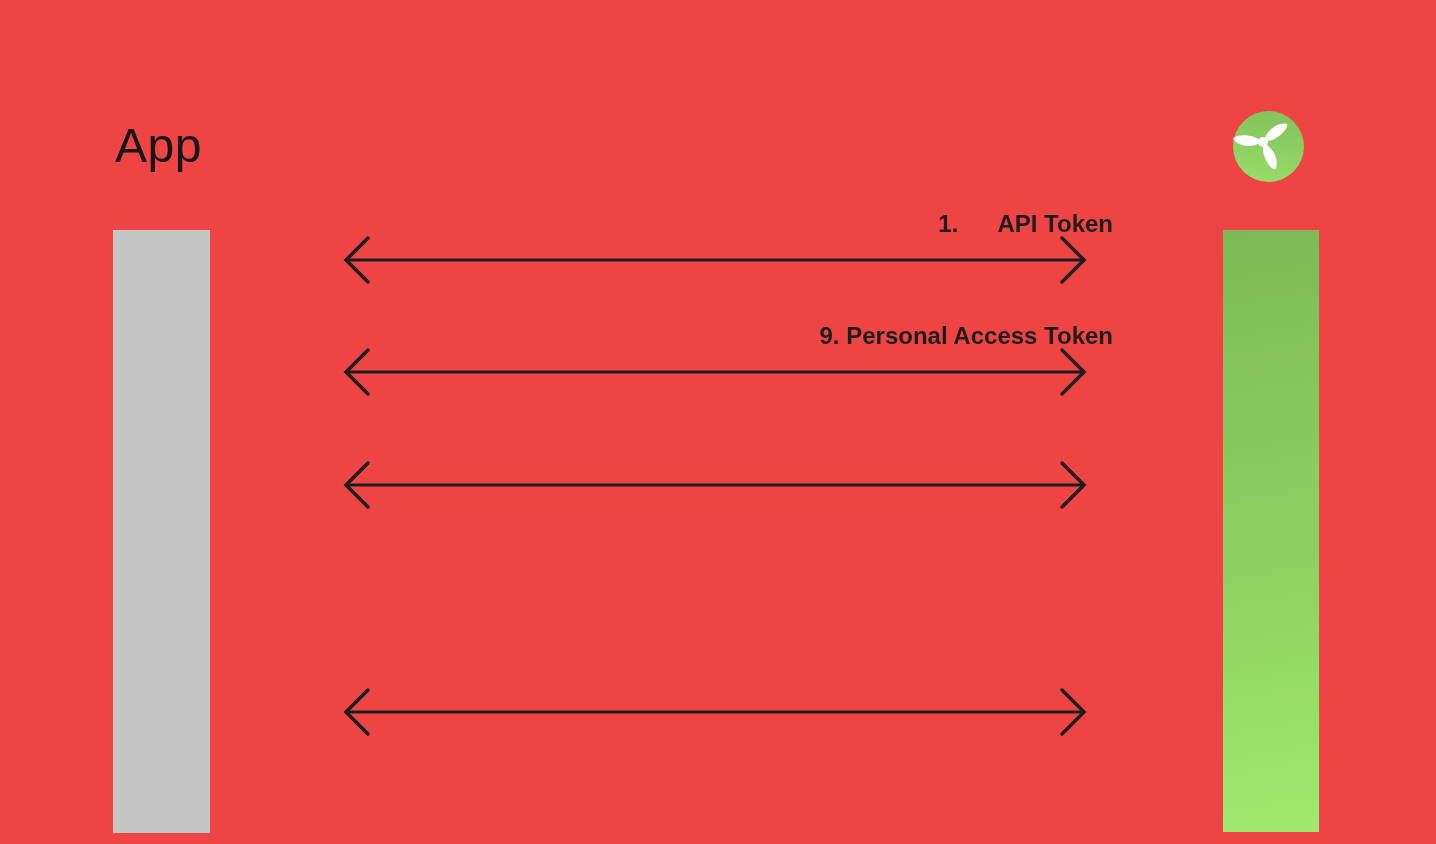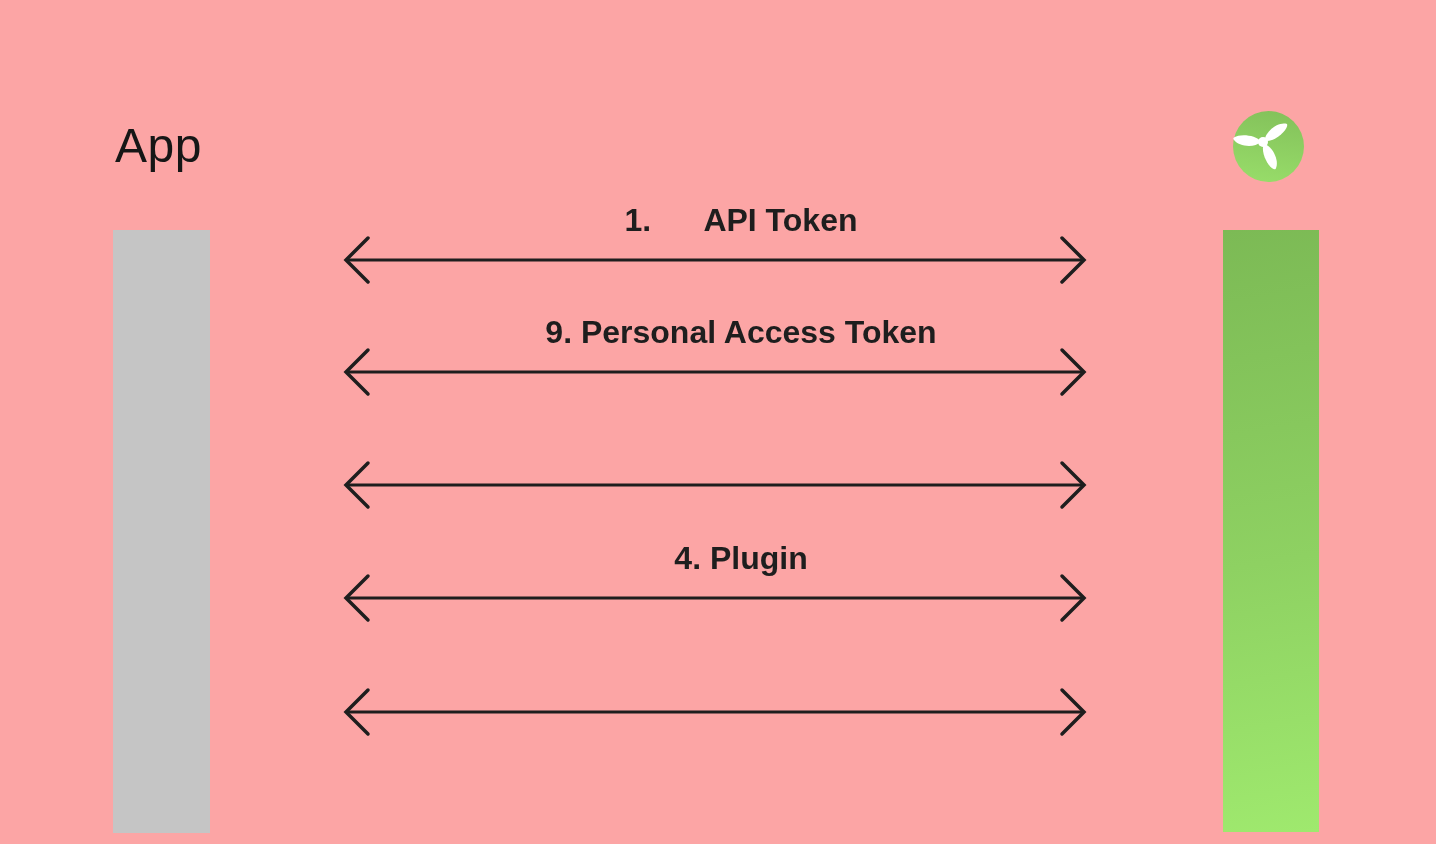--- a/index.html
+++ b/index.html
@@ -5,21 +5,21 @@
   html, body {
     margin: 0;
     padding: 0;
     background: #ffffff;
     font-family: "Liberation Sans", sans-serif;
   }
   .canvas {
     position: relative;
     width: 1436px;
     height: 844px;
-    background: #fca5a5;
+    background: #ef4444;
     overflow: hidden;
   }
   .page-title {
     position: absolute;
     left: 115px;
     top: 120px;
     font-size: 48px;
     font-weight: 400;
     color: #161616;
     letter-spacing: 0.5px;
@@ -52,23 +52,23 @@
     position: absolute;
     left: 343px;
     width: 744px;
     height: 52px;
   }
   .arrow-row .arrow-label {
     position: absolute;
     left: 0;
     right: 0;
     bottom: 47px;
-    text-align: center;
+    text-align: right;
     transform: translateX(26px);
-    font-size: 32px;
+    font-size: 24px;
     font-weight: 700;
     color: #1e1e1e;
     white-space: pre;
     line-height: 1.2;
   }
   .arrow-row svg { display: block; width: 744px; height: 52px; }
   .row-1 { top: 234px; }
   .row-2 { top: 346px; }
   .row-3 { top: 459px; }
   .row-4 { top: 572px; }
@@ -127,30 +127,20 @@
   <div class="arrow-row row-3">
     <svg viewBox="0 0 744 52">
       <g fill="none" stroke="#1e1e1e" stroke-linecap="round">
         <line x1="4" y1="26" x2="740" y2="26" stroke-width="3"></line>
         <polyline points="25,4 3,26 25,48" stroke-width="3.5"></polyline>
         <polyline points="719,4 741,26 719,48" stroke-width="3.5"></polyline>
       </g>
     </svg>
   </div>
 
-  <div class="arrow-row row-4">
-    <div class="arrow-label">4. Plugin</div>
-    <svg viewBox="0 0 744 52">
-      <g fill="none" stroke="#1e1e1e" stroke-linecap="round">
-        <line x1="4" y1="26" x2="740" y2="26" stroke-width="3"></line>
-        <polyline points="25,4 3,26 25,48" stroke-width="3.5"></polyline>
-        <polyline points="719,4 741,26 719,48" stroke-width="3.5"></polyline>
-      </g>
-    </svg>
-  </div>
 
   <div class="arrow-row row-5">
     <svg viewBox="0 0 744 52">
       <g fill="none" stroke="#1e1e1e" stroke-linecap="round">
         <line x1="4" y1="26" x2="740" y2="26" stroke-width="3"></line>
         <polyline points="25,4 3,26 25,48" stroke-width="3.5"></polyline>
         <polyline points="719,4 741,26 719,48" stroke-width="3.5"></polyline>
       </g>
     </svg>
   </div>

